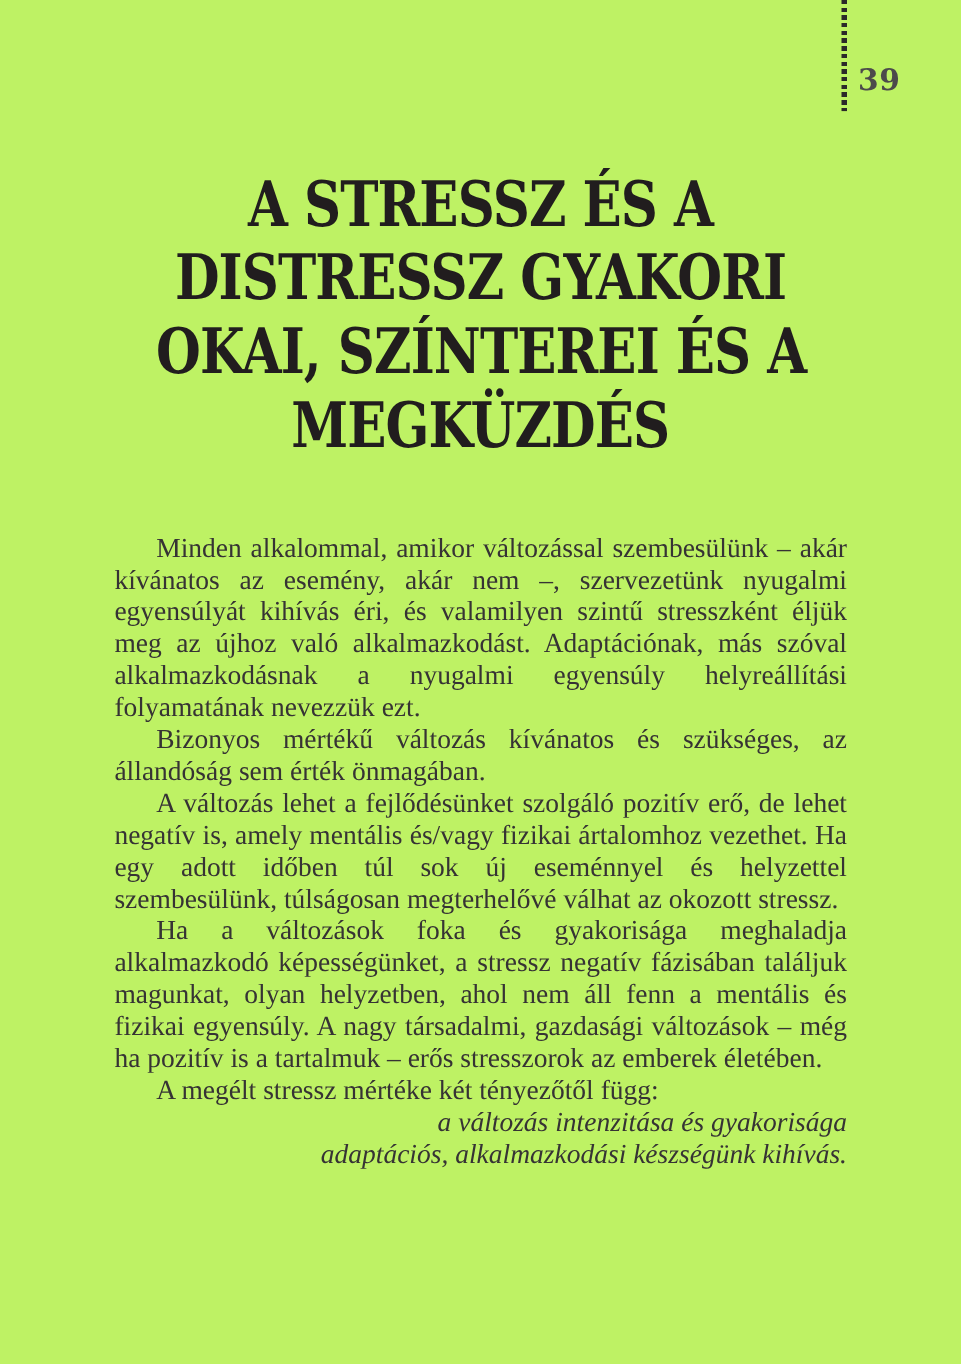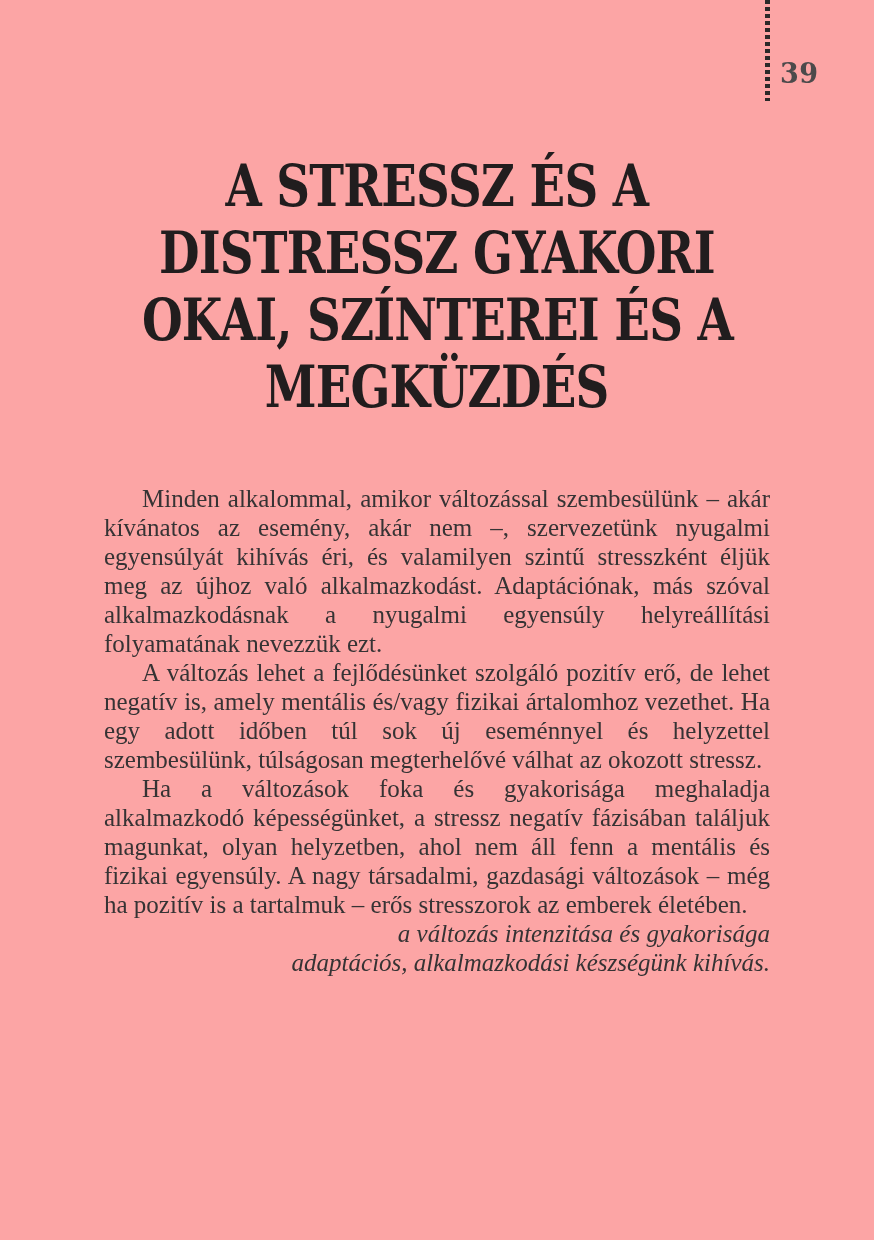--- a/index.html
+++ b/index.html
@@ -10,21 +10,21 @@
   body {
     width: 874px;
     height: 1240px;
     position: relative;
     overflow: hidden;
     font-family: "Liberation Serif", serif;
   }
   .page {
     position: absolute;
     inset: 0;
-    background: #fca5a5;
+    background: #bef264;
   }
   
   .dotted-line {
     position: absolute;
     left: 765px;
     top: 0;
     width: 5px;
     height: 101px;
     background: repeating-linear-gradient(
       to bottom,
@@ -94,19 +94,21 @@
 
   <div class="chapter-title">
     <div class="title-line">A STRESSZ ÉS A</div>
     <div class="title-line">DISTRESSZ GYAKORI</div>
     <div class="title-line">OKAI, SZÍNTEREI ÉS A</div>
     <div class="title-line">MEGKÜZDÉS</div>
   </div>
 
   <div class="body-text">
     <p>Minden alkalommal, amikor változással szembesülünk – akár kívánatos az esemény, akár nem –, szervezetünk nyugalmi egyensúlyát kihívás éri, és valamilyen szintű stresszként éljük meg az újhoz való alkalmazkodást. Adaptációnak, más szóval alkalmazkodásnak a nyugalmi egyensúly helyreállítási folyamatának nevezzük ezt.</p>
+    <p>Bizonyos mértékű változás kívánatos és szükséges, az állandóság sem érték önmagában.</p>
     <p>A változás lehet a fejlődésünket szolgáló pozitív erő, de lehet negatív is, amely mentális és/vagy fizikai ártalomhoz vezethet. Ha egy adott időben túl sok új eseménnyel és helyzettel szembesülünk, túlságosan megterhelővé válhat az okozott stressz.</p>
     <p>Ha a változások foka és gyakorisága meghaladja alkalmazkodó képességünket, a stressz negatív fázisában találjuk magunkat, olyan helyzetben, ahol nem áll fenn a mentális és fizikai egyensúly. A nagy társadalmi, gazdasági változások – még ha pozitív is a tartalmuk – erős stresszorok az emberek életében.</p>
+    <p>A megélt stressz mértéke két tényezőtől függ:</p>
     <p class="italic">a változás intenzitása és gyakorisága</p>
     <p class="italic">adaptációs, alkalmazkodási készségünk kihívás.</p>
   </div>
 
 </div>
 
 </body></html>

